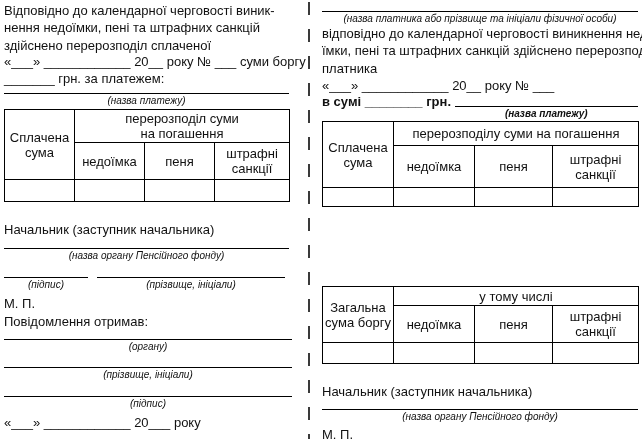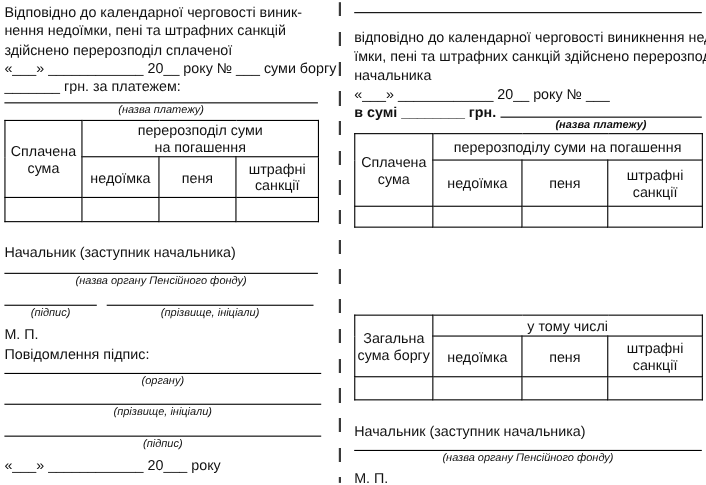--- a/index.html
+++ b/index.html
@@ -103,21 +103,21 @@
         <div class="fill-line"></div>
         <div class="caption">(підпис)</div>
       </div>
       <div class="sig-seg sig-seg2">
         <div class="fill-line"></div>
         <div class="caption">(прізвище, ініціали)</div>
       </div>
     </div>
 
     <div class="abs tline" style="top:295px">М. П.</div>
-    <div class="abs tline" style="top:313px">Повідомлення підпис:</div>
+    <div class="abs tline" style="top:313px">Повідомлення отримав:</div>
 
     <div class="abs" style="top:339px; width:288px">
       <div class="rule-top"></div>
       <div class="caption">(органу)</div>
     </div>
 
     <div class="abs" style="top:367px; width:288px">
       <div class="rule-top"></div>
       <div class="caption">(прізвище, ініціали)</div>
     </div>
@@ -127,26 +127,27 @@
       <div class="caption">(підпис)</div>
     </div>
 
     <div class="abs tline" style="top:414px">«___» ____________ 20___ року</div>
   </div>
 
   <div class="col col-right">
 
     <div class="abs" style="top:11px">
       <div class="rule-top"></div>
+      <div class="caption">(назва платника або прізвище та ініціали фізичної особи)</div>
     </div>
 
     <div class="abs" style="top:25px">
       <div class="tline">відповідно до календарної черговості виникнення недо-</div>
       <div class="tline">їмки, пені та штрафних санкцій здійснено перерозподіл</div>
-      <div class="tline">начальника</div>
+      <div class="tline">платника</div>
     </div>
 
     <div class="abs tline" style="top:77px">«___» ____________ 20__ року № ___</div>
 
     <div class="abs amount-row" style="top:94px">
       <span class="prefix">в сумі ________ грн. </span>
       <div class="fill-col">
         <div class="fill-line"></div>
         <div class="caption">(назва платежу)</div>
       </div>

